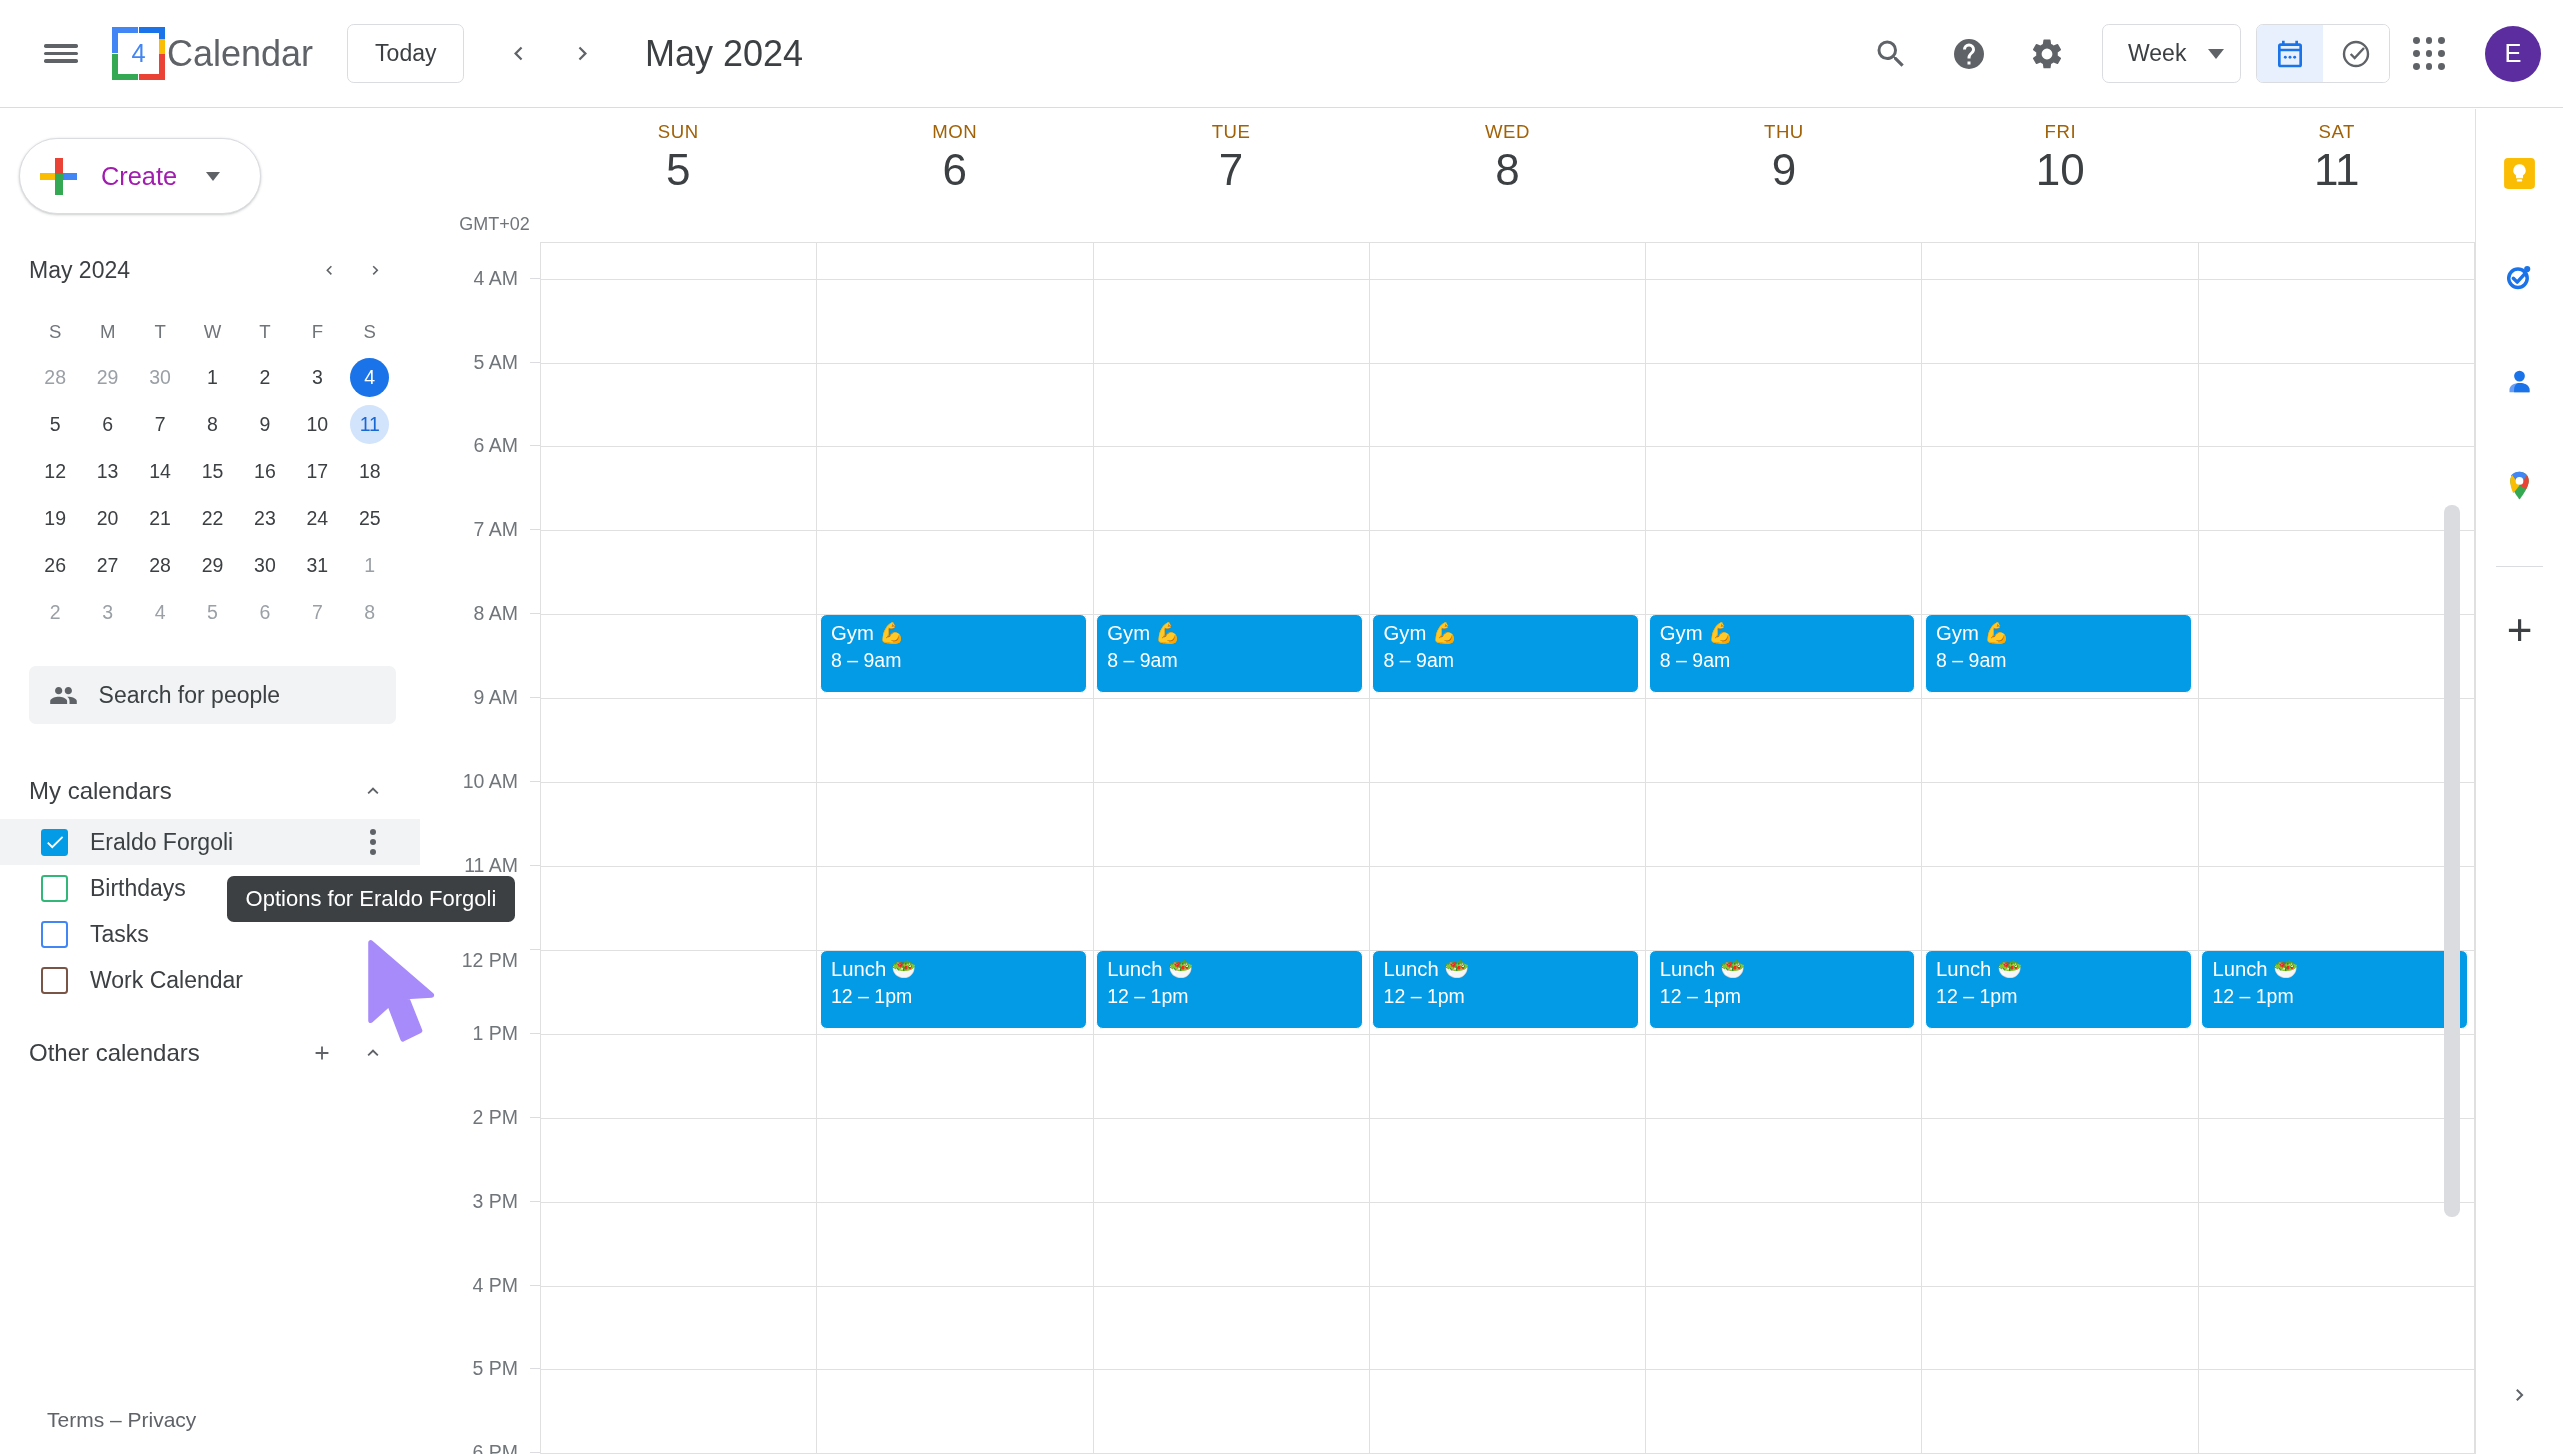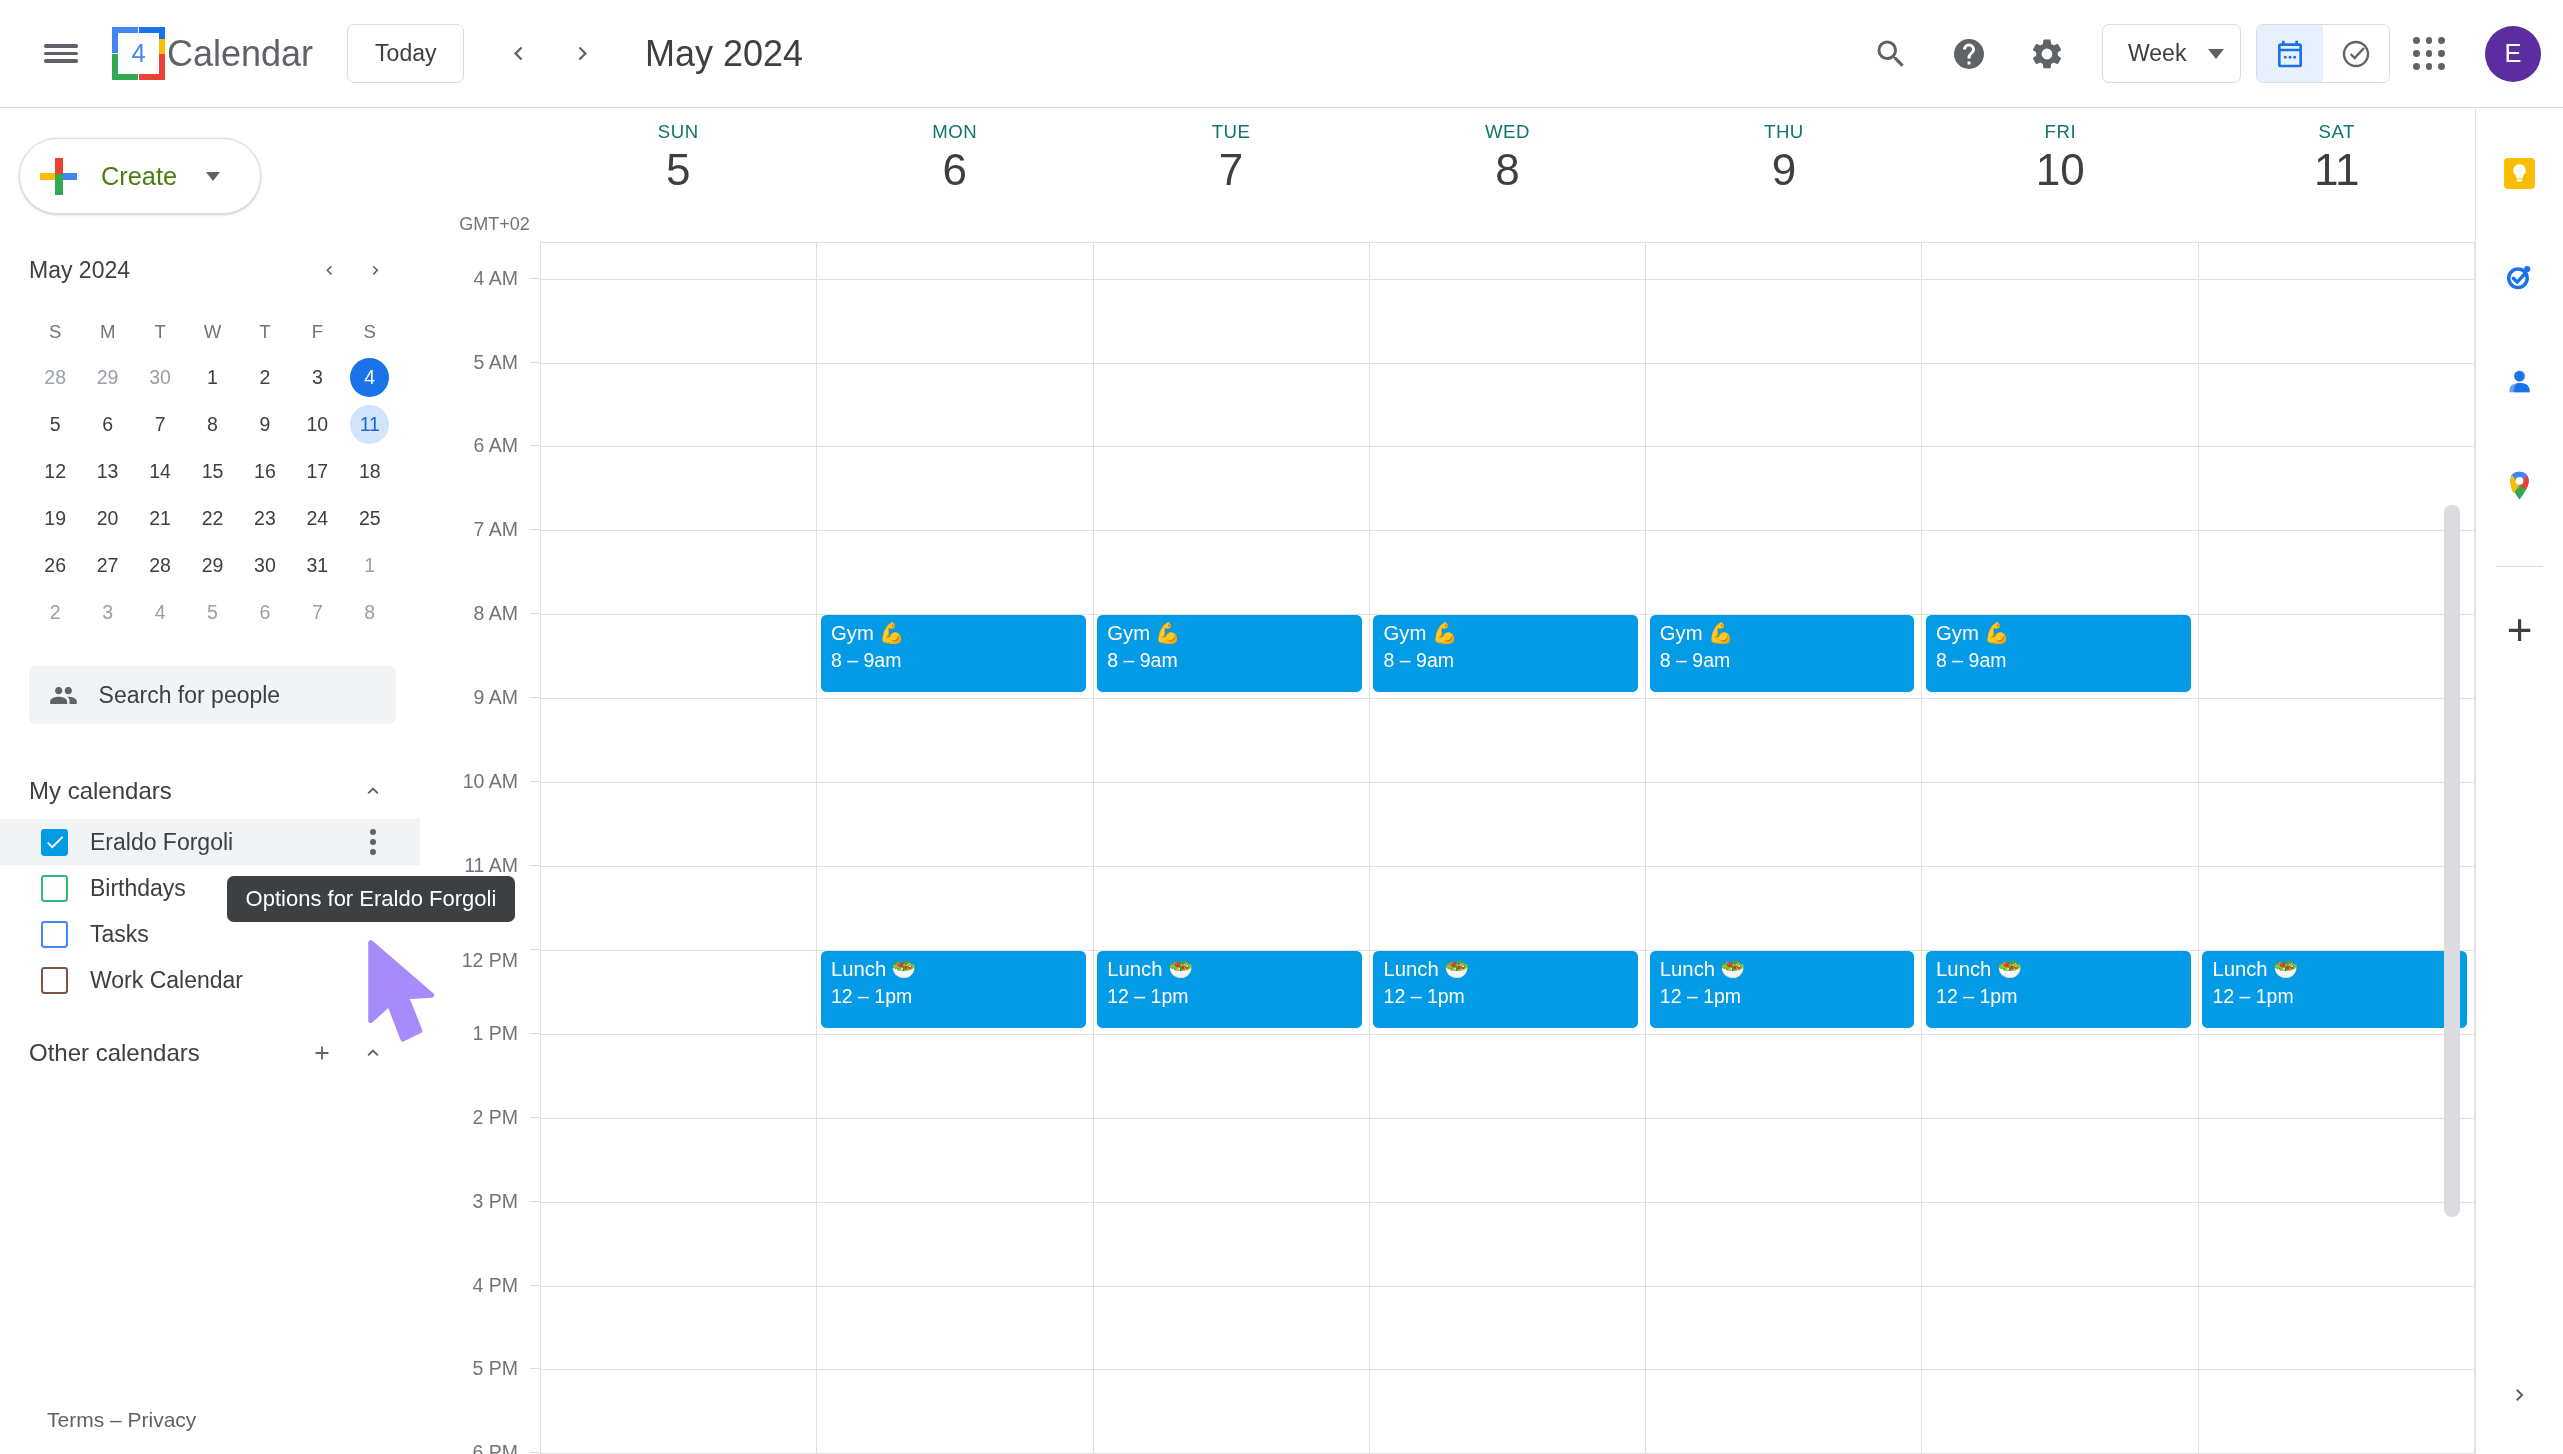--- a/index.html
+++ b/index.html
@@ -100,21 +100,21 @@
     margin: 29px 0 0 18.6px; height: 76px; width: 242px;
     border: 0.8px solid #dadce0; border-radius: 38px; background: #fff;
     box-shadow: 0 0.8px 2.5px rgba(60,64,67,.3);
     display: flex; align-items: center; cursor: pointer; font-family: inherit;
   }
   .plus-g { position: relative; width: 37px; height: 37px; margin-left: 20.3px; flex: none; }
   .plus-g .h1 { position:absolute; left:0; top:15.3px; width: 18.6px; height: 7.6px; background:#FBBC04; }
   .plus-g .h2 { position:absolute; right:0; top:15.3px; width: 20.3px; height: 7.6px; background:#4285F4; }
   .plus-g .v1 { position:absolute; left:15.3px; top:0; width: 7.6px; height: 18.6px; background:#EA4335; }
   .plus-g .v2 { position:absolute; left:15.3px; bottom:0; width: 7.6px; height: 20.3px; background:#34A853; }
-  .create-label { font-size: 25.4px; color: #4d7c0f; margin-left: 24px; }
+  .create-label { font-size: 25.4px; color: #a21caf; margin-left: 24px; }
   .create-caret { margin-left: 29px; width:0;height:0;
     border-left: 7.6px solid transparent; border-right: 7.6px solid transparent; border-top: 9.3px solid #5f6368; }
 
   .mini-cal { margin: 36px 24px 0 29px; }
   .mini-head { display: flex; align-items: center; margin-bottom: 18.6px; }
   .mini-title { font-size: 23px; color: #3c4043; font-weight: 500; }
   .mini-navs { margin-left: auto; display: flex; gap: 5.1px; }
   .mini-nav { width: 41px; height: 41px; border-radius: 50%; display: flex;
               align-items: center; justify-content: center; cursor: pointer; }
   .mini-nav svg { width: 18.6px; height: 18.6px; fill: #5f6368; }
@@ -183,21 +183,21 @@
   .gutter { width: 120px; flex: none; position: relative; }
   .gmt-label {
     position: absolute; right: 10.2px; bottom: 6.8px;
     font-size: 18px; color: #70757a;
   }
   .day-cols { flex: 1; display: flex; }
   .day-col-head {
     flex: 1; display: flex; flex-direction: column; align-items: center;
     justify-content: flex-start; padding-top: 12px; cursor: pointer;
   }
-  .dow { font-size: 18.6px; color: #0f766e; letter-spacing: 0.5px; }
+  .dow { font-size: 18.6px; color: #a16207; letter-spacing: 0.5px; }
   .dnum { font-size: 44px; color: #3c4043; font-weight: 400; margin-top: 3.4px; line-height: 1.1; }
 
   .grid-scroll {
     position: absolute; top: 133px; left: 0; right: 0; bottom: 0;
     overflow: hidden;
   }
   .grid-inner { position: relative; height: 1526px; display: flex; }
   .grid-gutter { width: 120px; flex: none; position: relative; }
   .hour-label {
     position: absolute; right: 22px; font-size: 19.5px; color: #70757a;

